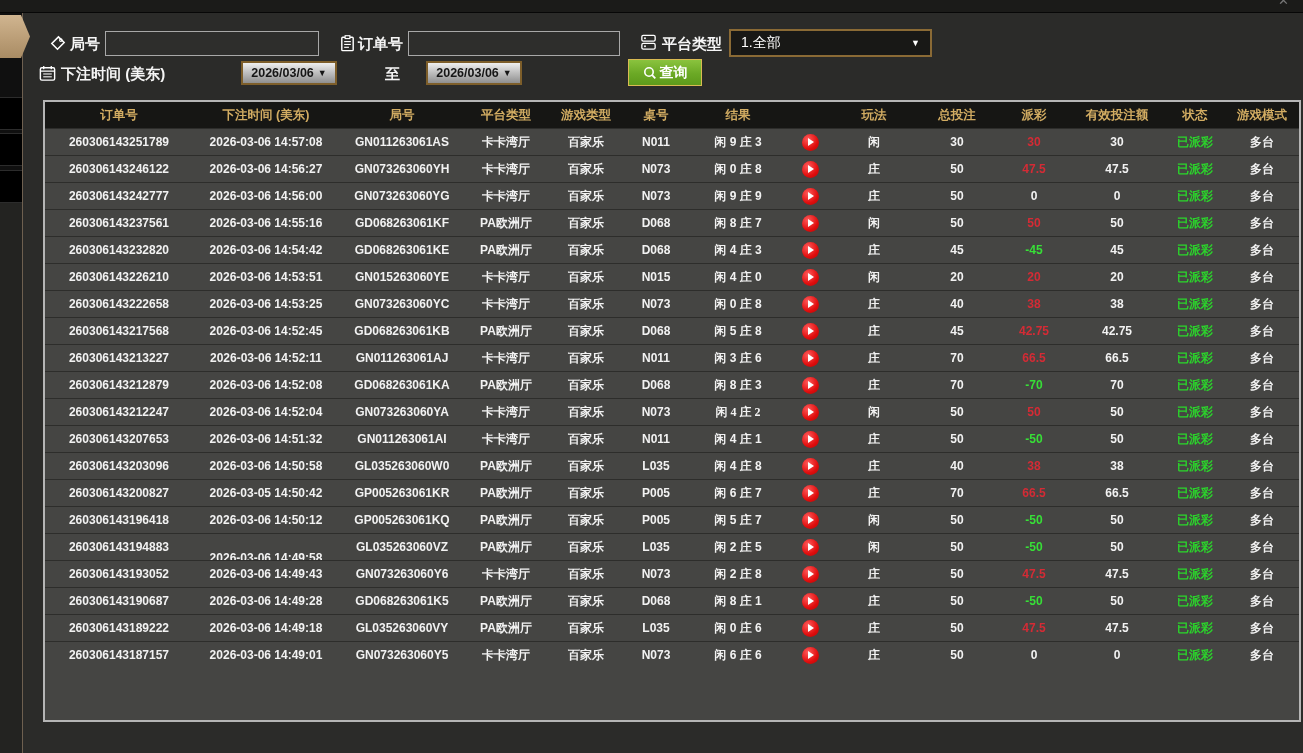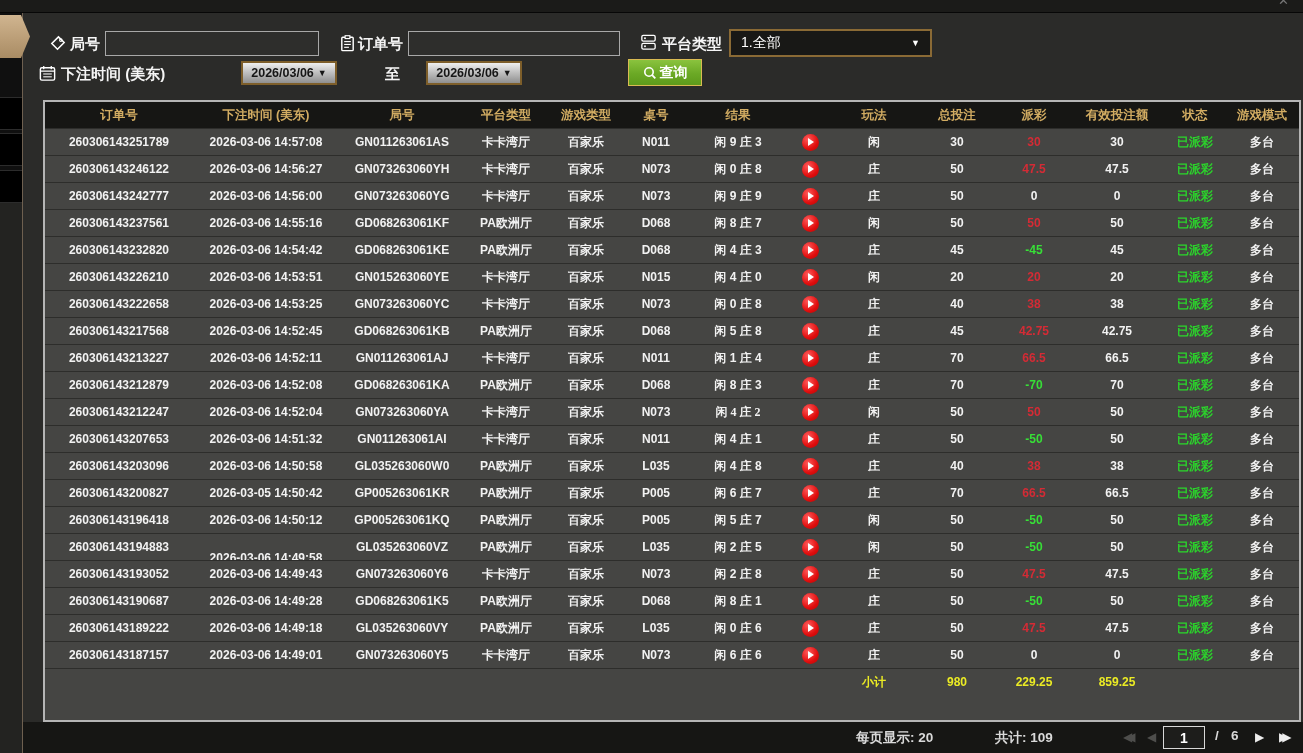--- a/index.html
+++ b/index.html
@@ -337,21 +337,21 @@
         <div class="td status" style="width: 64px;">已派彩</div>
         <div class="td" style="width: 70px;">多台</div>
       </div>
       <div class="tr">
         <div class="td" style="width: 148px;">260306143213227</div>
         <div class="td" style="width: 146px;">2026-03-06 14:52:11</div>
         <div class="td" style="width: 126px;">GN011263061AJ</div>
         <div class="td" style="width: 82px;">卡卡湾厅</div>
         <div class="td" style="width: 78px;">百家乐</div>
         <div class="td" style="width: 62px;">N011</div>
-        <div class="td" style="width: 102px;">闲 1 庄 4</div>
+        <div class="td" style="width: 102px;">闲 3 庄 6</div>
         <div class="td" style="width: 42px;">
           <button class="play-btn">
             <span class="tri"></span>
           </button>
         </div>
         <div class="td" style="width: 86px;">庄</div>
         <div class="td" style="width: 80px;">70</div>
         <div class="td pos" style="width: 74px;">66.5</div>
         <div class="td" style="width: 92px;">66.5</div>
         <div class="td status" style="width: 64px;">已派彩</div>
@@ -570,46 +570,15 @@
             <span class="tri"></span>
           </button>
         </div>
         <div class="td" style="width: 86px;">庄</div>
         <div class="td" style="width: 80px;">50</div>
         <div class="td" style="width: 74px;">0</div>
         <div class="td" style="width: 92px;">0</div>
         <div class="td status" style="width: 64px;">已派彩</div>
         <div class="td" style="width: 70px;">多台</div>
       </div>
-      <div class="tr sum">
-        <div class="td" style="width: 148px;"></div>
-        <div class="td" style="width: 146px;"></div>
-        <div class="td" style="width: 126px;"></div>
-        <div class="td" style="width: 82px;"></div>
-        <div class="td" style="width: 78px;"></div>
-        <div class="td" style="width: 62px;"></div>
-        <div class="td" style="width: 102px;"></div>
-        <div class="td" style="width: 42px;"></div>
-        <div class="td" style="width: 86px;">小计</div>
-        <div class="td" style="width: 80px;">980</div>
-        <div class="td" style="width: 74px;">229.25</div>
-        <div class="td" style="width: 92px;">859.25</div>
-        <div class="td" style="width: 64px;"></div>
-        <div class="td" style="width: 70px;"></div>
-      </div>
     </div>
 
-  <div class="pfooter">
-    <span class="pf-item" style="left:833px;">
-      <span>每页显示:</span> <span>20</span>
-    </span>
-    <span class="pf-item" style="left:972px;">
-      <span>共计:</span> <span>109</span>
-    </span>
-    <span class="arrow disabled dbl" style="left:1100px;">◀◀</span>
-    <span class="arrow disabled" style="left:1124px;">◀</span>
-    <input class="page-input" value="1" style="">
-    <span class="pf-item" style="left:1192px; top:6px;">/</span>
-    <span class="pf-item" style="left:1208px; top:6px;">6</span>
-    <span class="arrow enabled" style="left:1232px;">▶</span>
-    <span class="arrow enabled dbl" style="left:1256px;">▶▶</span>
-  </div>
 </div>
 
 </body></html>

